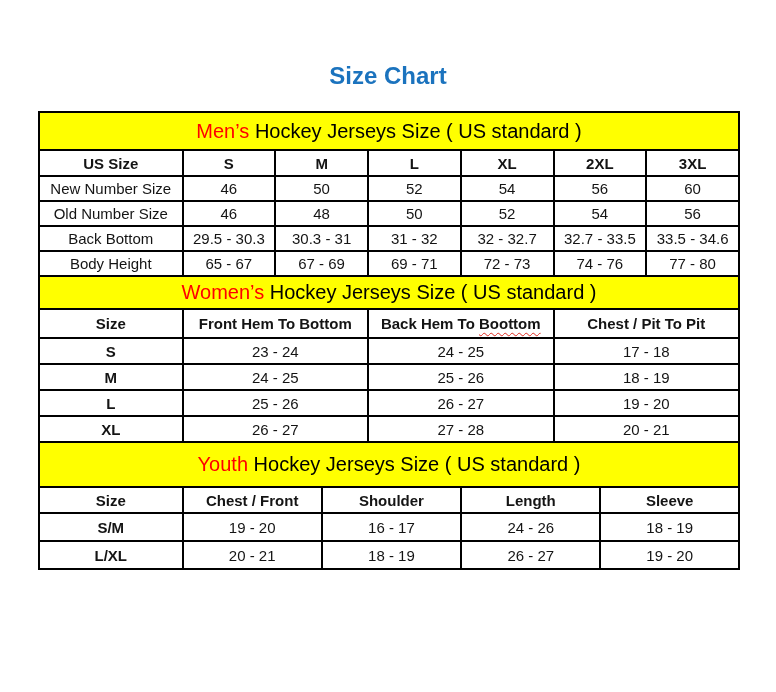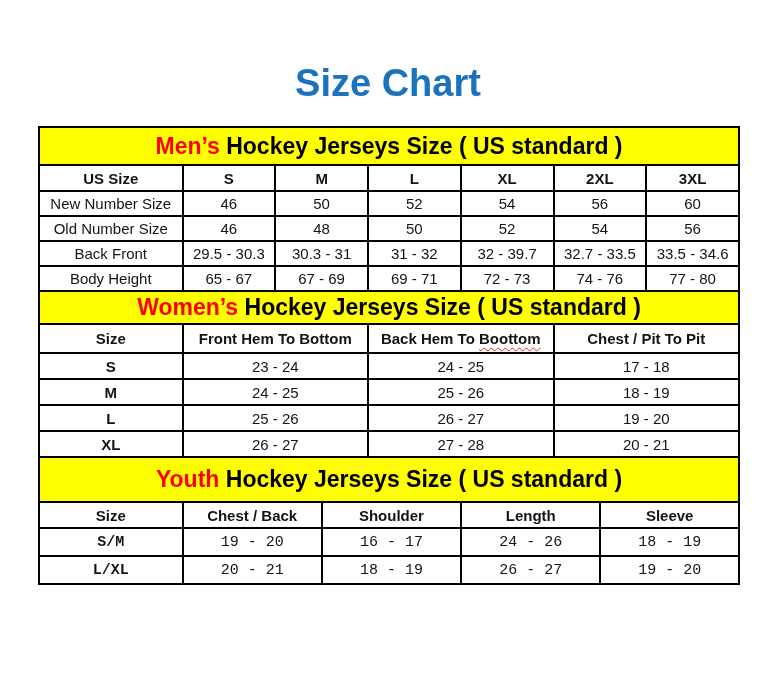--- a/index.html
+++ b/index.html
@@ -8,21 +8,21 @@
     --accent-red:#ff0000;
     --border-black:#000000;
     --squiggle-red:#e02b20;
   }
   *{box-sizing:border-box;margin:0;padding:0;}
   html,body{width:776px;height:692px;background:#ffffff;overflow:hidden;}
   body{font-family:"Liberation Sans",sans-serif;color:#141414;}
   .title{
     margin-top:62px;
     text-align:center;
-    font-size:38px;
+    font-size:24px;
     font-weight:bold;
     color:var(--title-blue);
     letter-spacing:0px;
   }
   .wrap{
     margin-left:38px;
     margin-top:21px;
     width:702px;
   }
   table{
@@ -36,22 +36,22 @@
     text-align:center;
     vertical-align:middle;
     font-size:15px;
     overflow:hidden;
     white-space:nowrap;
   }
   th{font-weight:bold;}
   td.b{font-weight:bold;}
   td.banner{
     background:var(--banner-yellow);
-    font-weight:bold;
-    font-size:23px;
+    font-weight:normal;
+    font-size:20px;
     color:#000;
   }
   .red{color:var(--accent-red);}
   .wavy{
     text-decoration-line:underline;
     text-decoration-style:wavy;
     text-decoration-color:var(--squiggle-red);
     text-decoration-thickness:1px;
     text-underline-offset:3px;
     text-decoration-skip-ink:none;
@@ -59,21 +59,21 @@
   }
   
   table[data-sec="mens"]   td.banner{height:38px;}
   table[data-sec="mens"]   tr.hdr th{height:26px;}
   table[data-sec="mens"]   tr.row td{height:25px;}
   table[data-sec="womens"] td.banner{height:33px;}
   table[data-sec="womens"] tr.hdr th{height:29px;}
   table[data-sec="womens"] tr.row td{height:26px;}
   table[data-sec="youth"]  td.banner{height:45px;}
   table[data-sec="youth"]  tr.hdr th{height:26px;}
-  table[data-sec="youth"]  tr.row td{height:28px;font-family:Liberation Mono, monospace;}
+  table[data-sec="youth"]  tr.row td{height:28px;}
 </style>
 </head>
 <body>
 
 <div class="title">Size Chart</div>
 
 <div class="wrap">
   <table data-sec="mens">
       <colgroup>
         <col style="width: 20.5%;">
@@ -109,25 +109,25 @@
         <tr class="row">
           <td>Old Number Size</td>
           <td>46</td>
           <td>48</td>
           <td>50</td>
           <td>52</td>
           <td>54</td>
           <td>56</td>
         </tr>
         <tr class="row">
-          <td>Back Front</td>
+          <td>Back Bottom</td>
           <td>29.5 - 30.3</td>
           <td>30.3 - 31</td>
           <td>31 - 32</td>
-          <td>32 - 39.7</td>
+          <td>32 - 32.7</td>
           <td>32.7 - 33.5</td>
           <td>33.5 - 34.6</td>
         </tr>
         <tr class="row">
           <td>Body Height</td>
           <td>65 - 67</td>
           <td>67 - 69</td>
           <td>69 - 71</td>
           <td>72 - 73</td>
           <td>74 - 76</td>
@@ -185,21 +185,21 @@
         <col style="width: 19.9%;">
         <col style="width: 19.9%;">
         <col style="width: 19.8%;">
       </colgroup>
       <tbody>
         <tr>
           <td colspan="5" class="banner"><span class="red">Youth</span> Hockey Jerseys Size ( US standard )</td>
         </tr>
         <tr class="hdr">
           <th>Size</th>
-          <th>Chest / Back</th>
+          <th>Chest / Front</th>
           <th>Shoulder</th>
           <th>Length</th>
           <th>Sleeve</th>
         </tr>
         <tr class="row">
           <td class="b">S/M</td>
           <td>19 - 20</td>
           <td>16 - 17</td>
           <td>24 - 26</td>
           <td>18 - 19</td>

